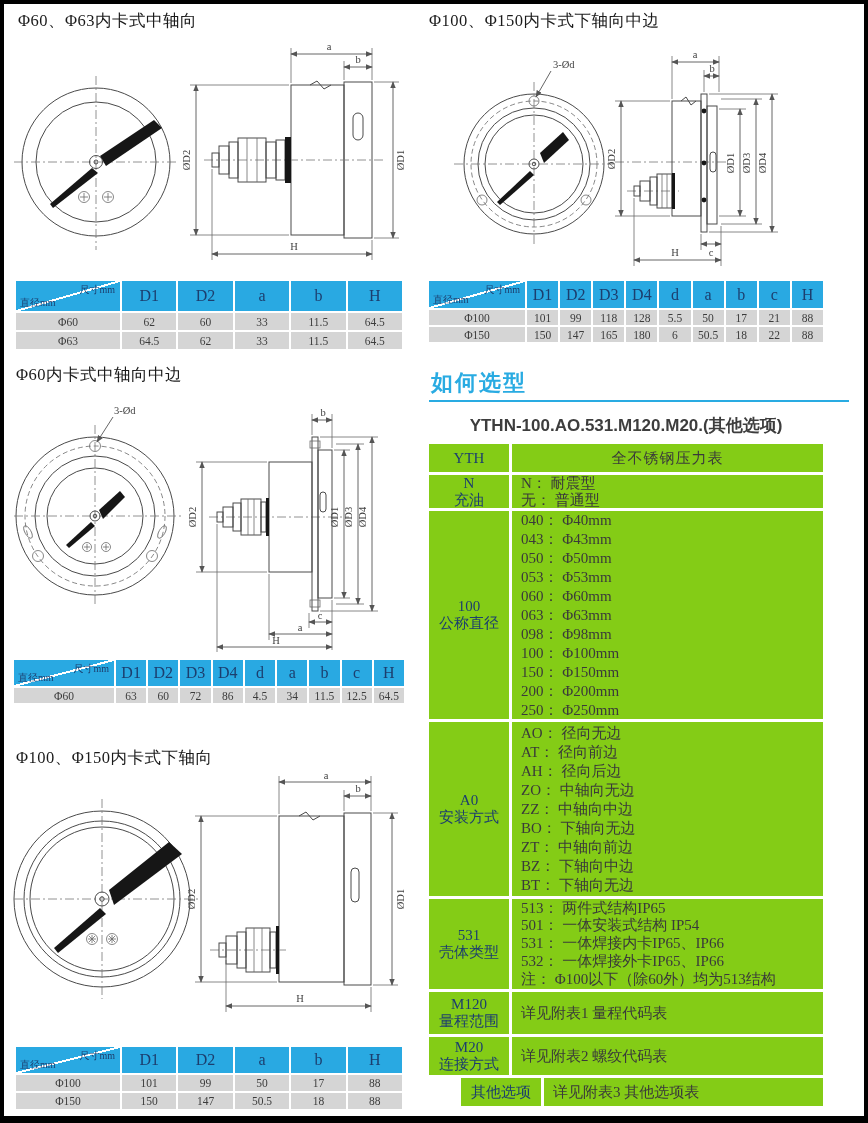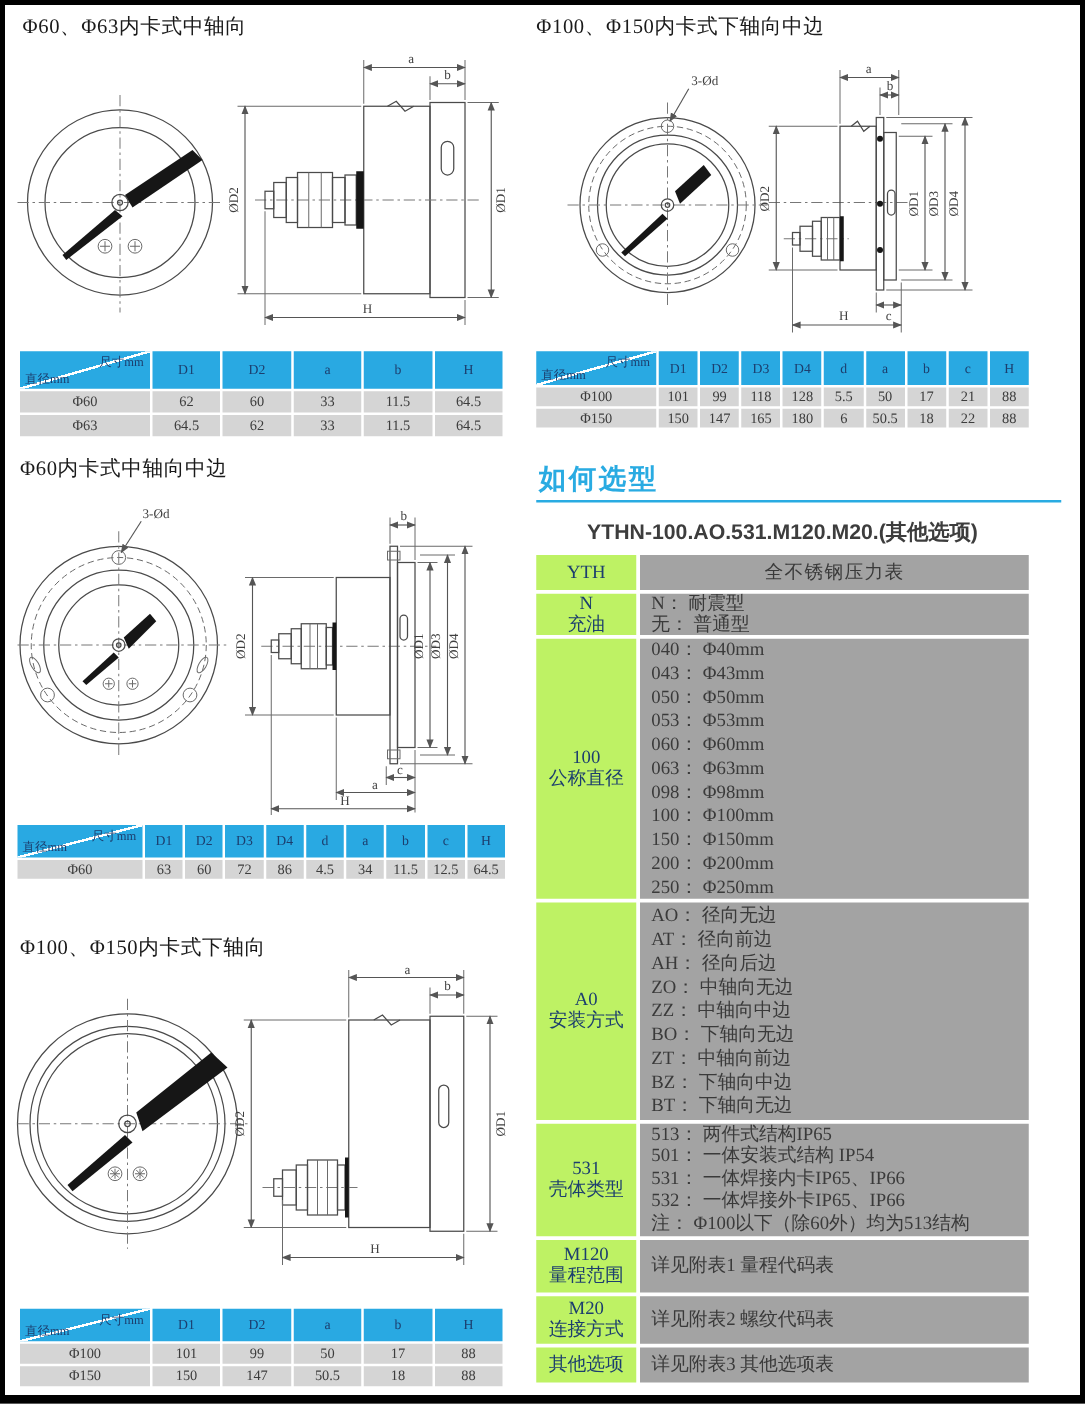--- a/index.html
+++ b/index.html
@@ -3,36 +3,36 @@
 <meta charset="utf-8">
 <style>
   html,body{margin:0;padding:0;background:#888;}
   .page{position:relative;width:868px;height:1123px;background:#ffffff;
         box-sizing:border-box;border:4px solid #000;border-bottom-width:7px;
         font-family:"Liberation Serif","DejaVu Serif",serif;overflow:hidden;padding-left:31px;}
   .sec-title{position:absolute;font-size:16.5px;color:#1a1a1a;letter-spacing:0.5px;white-space:nowrap;}
   
   .dimtable{position:absolute;display:grid;gap:2px;}
   .dimtable .hc{background:#29a9e2;color:#1c3e6e;display:flex;align-items:center;justify-content:center;
-                font-size:11px;}
+                font-size:16px;}
   .dimtable .dc{background:#d5d5d5;color:#3c3c3c;font-size:11.5px;display:flex;align-items:center;justify-content:center;text-align:right;}
   .corner{position:relative;background-color:#29a9e2;color:#1c3e6e;
           background-image:linear-gradient(to bottom right,rgba(0,0,0,0) calc(50% - 1px),#fff calc(50% - 1px),#fff calc(50% + 1px),rgba(0,0,0,0) calc(50% + 1px));}
   .corner .ct{position:absolute;top:2px;right:5px;font-size:10px;}
   .corner .cb{position:absolute;bottom:1px;left:4px;font-size:10px;}
   
   .sel-heading{position:absolute;left:427px;top:364px;font-size:22px;font-weight:bold;color:#29abe2;letter-spacing:2px;}
   .sel-underline{position:absolute;left:425px;top:396px;width:420px;height:2px;background:#29abe2;}
   .model-code{position:absolute;left:425px;top:410px;width:394px;text-align:center;
               font-family:"Liberation Sans","DejaVu Sans",sans-serif;font-weight:bold;font-size:17px;color:#3d3d3d;}
   .seltable{position:absolute;left:425px;top:440px;width:394px;display:flex;flex-direction:column;gap:3px;}
   .sel-row{display:flex;gap:3px;}
-  .sel-code{width:80px;flex:0 0 80px;background:#bef264;color:#1c3e6e;display:flex;flex-direction:column;
+  .sel-code{width:80px;flex:0 0 80px;background:#84cc16;color:#1c3e6e;display:flex;flex-direction:column;
             align-items:center;justify-content:center;font-size:15px;line-height:17px;text-align:center;}
-  .sel-content{flex:1;background:#a3a3a3;color:#3a3a3a;font-size:15px;display:flex;flex-direction:column;
+  .sel-content{flex:1;background:#84cc16;color:#3a3a3a;font-size:15px;display:flex;flex-direction:column;
                justify-content:center;padding-left:9px;}
   .sel-content.center{align-items:center;padding-left:0;letter-spacing:1px;}
   .sel-content div{line-height:19px;}
   .lh165 div{line-height:16.5px;}
   .lh18 div{line-height:17.8px;}
   
   .drawing{position:absolute;}
   svg{overflow:visible;}
   .ln{stroke:#4a4a4a;stroke-width:1;fill:none;}
   .thin{stroke:#6a6a6a;stroke-width:0.8;fill:none;}
@@ -535,21 +535,21 @@
     <div class="sel-row" style="height:38px;">
       <div class="sel-code">
         <span>M20</span>
         <span>连接方式</span>
       </div>
       <div class="sel-content">
         <div>详见附表2 螺纹代码表</div>
       </div>
     </div>
 
-    <div class="sel-row" style="height:28px;">
+    <div class="sel-row" style="height:28px;margin-left:32px;">
       <div class="sel-code">
         <span>其他选项</span>
       </div>
       <div class="sel-content">
         <div>详见附表3 其他选项表</div>
       </div>
     </div>
 
   </div>
 

